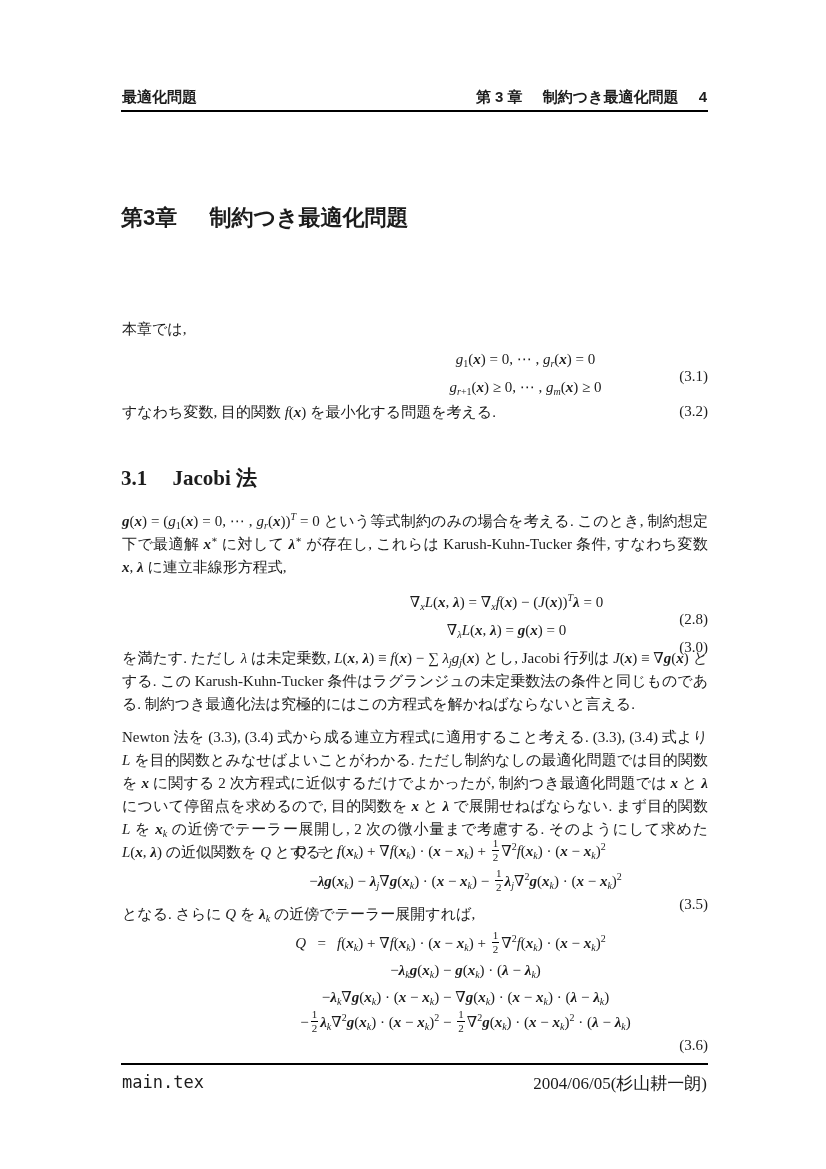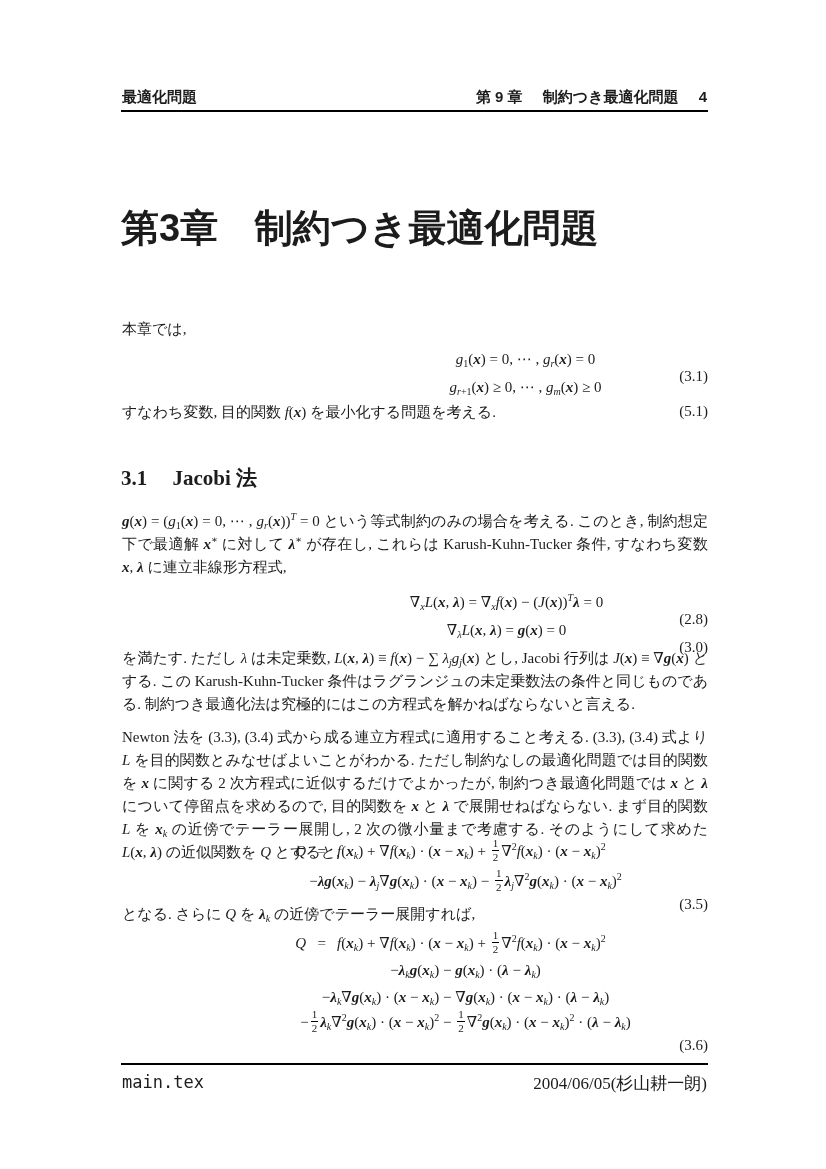--- a/index.html
+++ b/index.html
@@ -9,21 +9,21 @@
   .hdr{position:absolute;left:122px;width:585px;top:88px;display:flex;justify-content:space-between;
        font-family:"Liberation Sans","DejaVu Sans",sans-serif;font-weight:700;font-size:15px;}
   .hdr-right span{margin-left:16px;}
   .rule{position:absolute;left:121px;width:587px;height:2px;background:#000;}
   #hrule{top:110px;}
   #frule{top:1063px;height:1.5px;}
   .ftr{position:absolute;left:122px;width:585px;top:1072px;display:flex;justify-content:space-between;
        font-size:17px;}
   .ftr .fname{font-family:"DejaVu Sans Mono","Liberation Mono",monospace;}
   
-  .chapter{position:absolute;left:121px;top:203px;font-size:38px;font-weight:700;
+  .chapter{position:absolute;left:121px;top:203px;font-size:22px;font-weight:700;
            font-family:"Liberation Sans","DejaVu Sans",sans-serif;white-space:nowrap;}
   .chapter .ttl{margin-left:26px;}
   .section{position:absolute;left:121px;top:464px;font-size:21px;font-weight:700;white-space:nowrap;}
   .section .ttl{margin-left:20px;}
   
   .line{position:absolute;left:122px;font-size:15px;white-space:nowrap;}
   #p-intro{top:320px;}
   #p-after{top:403px;}
   #p-taylor{top:905px;}
   .para{position:absolute;left:122px;width:586px;font-size:15px;line-height:23px;text-align:justify;}
@@ -62,41 +62,41 @@
   .fden{display:block;font-size:11px;line-height:13px;}
 </style>
 </head>
 <body>
 
 <div class="page">
 
   <div class="hdr">
     <span>最適化問題</span>
     <span class="hdr-right">
-      <span>第 9 章</span>
+      <span>第 3 章</span>
       <span>制約つき最適化問題</span>
       <span>4</span>
     </span>
   </div>
   <div class="rule" id="hrule"></div>
 
   <div class="chapter">
     <span>第3章</span>
     <span class="ttl">制約つき最適化問題</span>
   </div>
 
   <div class="line" id="p-intro">本章では,</div>
 
   <div class="eqrow" id="eq31">
     <span class="eqbody ind-a"><span class="m-it">g</span><sub><span class="m-rm">1</span></sub><span class="m-rm">(</span><span class="m-bi">x</span><span class="m-rm">) = 0, ⋯ , </span><span class="m-it">g</span><sub><span class="m-it">r</span></sub><span class="m-rm">(</span><span class="m-bi">x</span><span class="m-rm">) = 0</span></span>
     <span class="eqnum">(3.1)</span>
   </div>
   <div class="eqrow" id="eq32">
     <span class="eqbody ind-a"><span class="m-it">g</span><sub><span class="m-it">r</span><span class="m-rm">+1</span></sub><span class="m-rm">(</span><span class="m-bi">x</span><span class="m-rm">) ≥ 0, ⋯ , </span><span class="m-it">g</span><sub><span class="m-it">m</span></sub><span class="m-rm">(</span><span class="m-bi">x</span><span class="m-rm">) ≥ 0</span></span>
-    <span class="eqnum">(5.1)</span>
+    <span class="eqnum">(3.2)</span>
   </div>
 
   <div class="line" id="p-after"><span class="m-rm">すなわち変数, 目的関数 </span><span class="m-it">f</span><span class="m-rm">(</span><span class="m-bi">x</span><span class="m-rm">) を最小化する問題を考える.</span></div>
 
   <div class="section">
     <span>3.1</span>
     <span class="ttl">Jacobi 法</span>
   </div>
 
   <div class="para" id="paraA"><span class="m-bi">g</span><span class="m-rm">(</span><span class="m-bi">x</span><span class="m-rm">) = (</span><span class="m-it">g</span><sub><span class="m-rm">1</span></sub><span class="m-rm">(</span><span class="m-bi">x</span><span class="m-rm">) = 0, ⋯ , </span><span class="m-it">g</span><sub><span class="m-it">r</span></sub><span class="m-rm">(</span><span class="m-bi">x</span><span class="m-rm">))</span><sup><span class="m-it">T</span></sup><span class="m-rm"> = 0 という等式制約のみの場合を考える. このとき, 制約想定下で最適解 </span><span class="m-bi">x</span><sup><span class="m-rm">∗</span></sup><span class="m-rm"> に対して </span><span class="m-bi">λ</span><sup><span class="m-rm">∗</span></sup><span class="m-rm"> が存在し, これらは Karush-Kuhn-Tucker 条件, すなわち変数 </span><span class="m-bi">x</span><span class="m-rm">, </span><span class="m-bi">λ</span><span class="m-rm"> に連立非線形方程式,</span></div>

